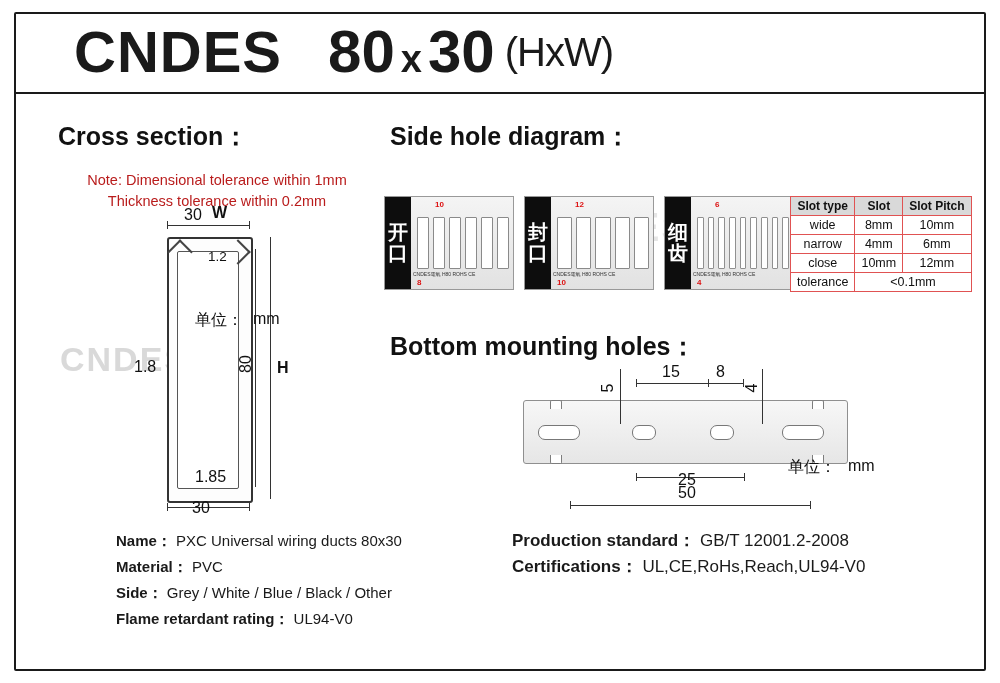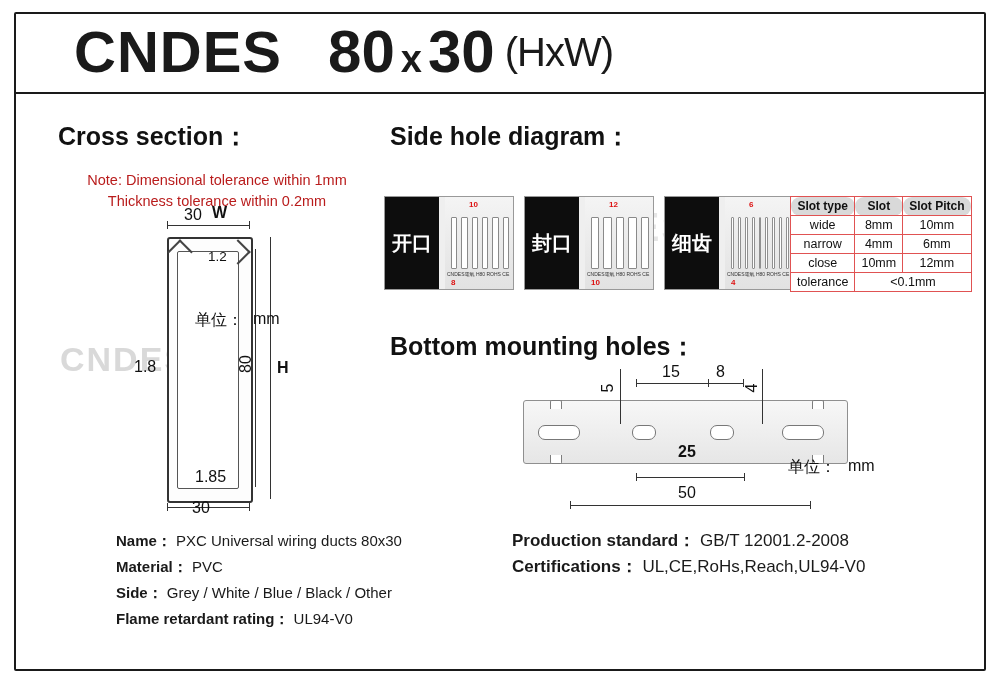--- a/index.html
+++ b/index.html
@@ -151,37 +151,36 @@
   }
   .photo {
     width: 128px; height: 92px;
     border: 1px solid #999;
     background: #efefef;
     position: relative;
     overflow: hidden;
     display: flex;
   }
   .photo .blk {
-    width: 54px;
+    width: 26px;
     background: #0d0d0d;
     color: #fff;
     font-size: 20px;
     font-weight: bold;
     display: flex;
     align-items: center;
     justify-content: center;
     text-align: center;
     line-height: 1.05;
     flex-shrink: 0;
   }
   .photo .body {
     flex: 1;
     background: linear-gradient(#f4f4f4, #e2e2e2);
     position: relative;
-    margin-left: 6px;
   }
   .photo .slots {
     position: absolute;
     left: 6px; top: 20px; right: 4px; bottom: 20px;
     display: flex;
     gap: 4px;
     align-items: stretch;
   }
   .photo .slots i {
     display: block;
@@ -227,21 +226,20 @@
     padding: 2px 6px;
     text-align: center;
     color: #111;
     font-weight: normal;
     white-space: nowrap;
   }
   .slot-table thead th {
     background: #d9d9d9;
     font-weight: bold;
     font-size: 12px;
-    border-radius: 9px;
   }
 
   
   .bm-wrap {
     position: absolute;
     left: 500px; top: 365px;
     width: 420px; height: 150px;
   }
   .bm-strip {
     position: absolute;
@@ -470,21 +468,21 @@
 
     <div class="dim-line-v" style="left:120px; top:4px; height:55px;"></div>
     <div class="lbl lbl-lg" style="left:104px; top:14px; transform:rotate(-90deg);">5</div>
 
     <div class="dim-line-v" style="left:262px; top:4px; height:55px;"></div>
     <div class="lbl lbl-lg" style="left:248px; top:14px; transform:rotate(-90deg);">4</div>
 
     <div class="dim-line-h" style="left:136px; top:112px; width:108px;"></div>
     <div class="tick" style="left:136px; top:108px;"></div>
     <div class="tick" style="left:244px; top:108px;"></div>
-    <div class="lbl lbl-lg" style="left:178px; top:78px;font-weight:bold;">25</div>
+    <div class="lbl lbl-lg" style="left:178px; top:106px;">25</div>
 
     <div class="dim-line-h" style="left:70px; top:140px; width:240px;"></div>
     <div class="tick" style="left:70px; top:136px;"></div>
     <div class="tick" style="left:310px; top:136px;"></div>
     <div class="lbl lbl-lg" style="left:178px; top:119px;text-align:center;">50</div>
 
     <div class="lbl lbl-lg" style="left:288px; top:92px;">单位：</div>
     <div class="lbl lbl-lg" style="left:348px; top:92px;">mm</div>
   </div>
 

